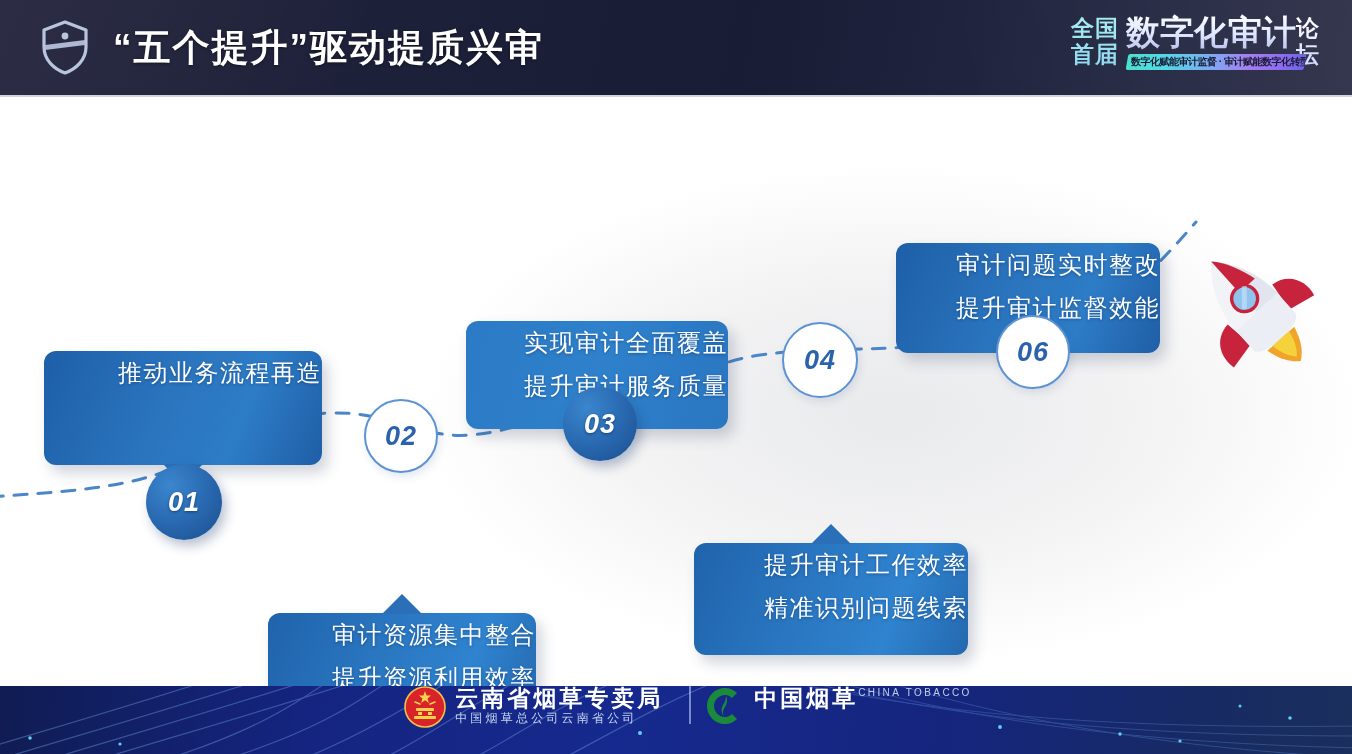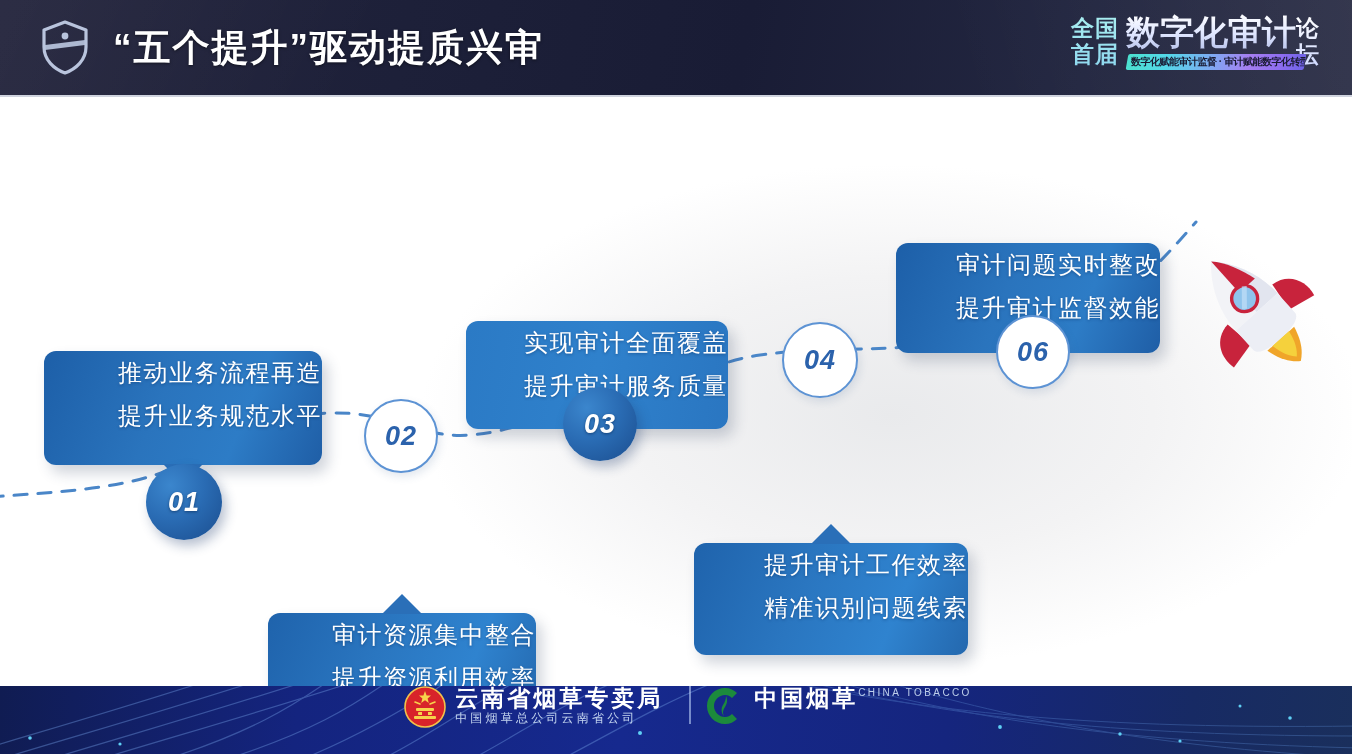--- a/index.html
+++ b/index.html
@@ -213,21 +213,20 @@
              C 392 314, 420 342, 470 338
              C 528 333, 545 312, 600 310
              C 660 308, 690 268, 760 258
              C 820 250, 858 254, 905 250
              C 960 245, 1000 242, 1040 236
              C 1105 226, 1152 175, 1196 125"></path>
   </svg>
 
   <div class="callout grad-a" id="callout-01" style="left:44px; top:254px; width:278px; height:114px;">
     <span class="ln">推动业务流程再造</span>
-    <span class="ln">提升业务规范水平</span>
     <span class="tail down"></span>
   </div>
 
   <div class="callout grad-b" id="callout-02" style="left:268px; top:516px; width:268px; height:110px;">
     <span class="ln">审计资源集中整合</span>
     <span class="ln">提升资源利用效率</span>
     <span class="tail up"></span>
   </div>
 
   <div class="callout grad-c" id="callout-03" style="left:466px; top:224px; width:262px; height:108px;">

